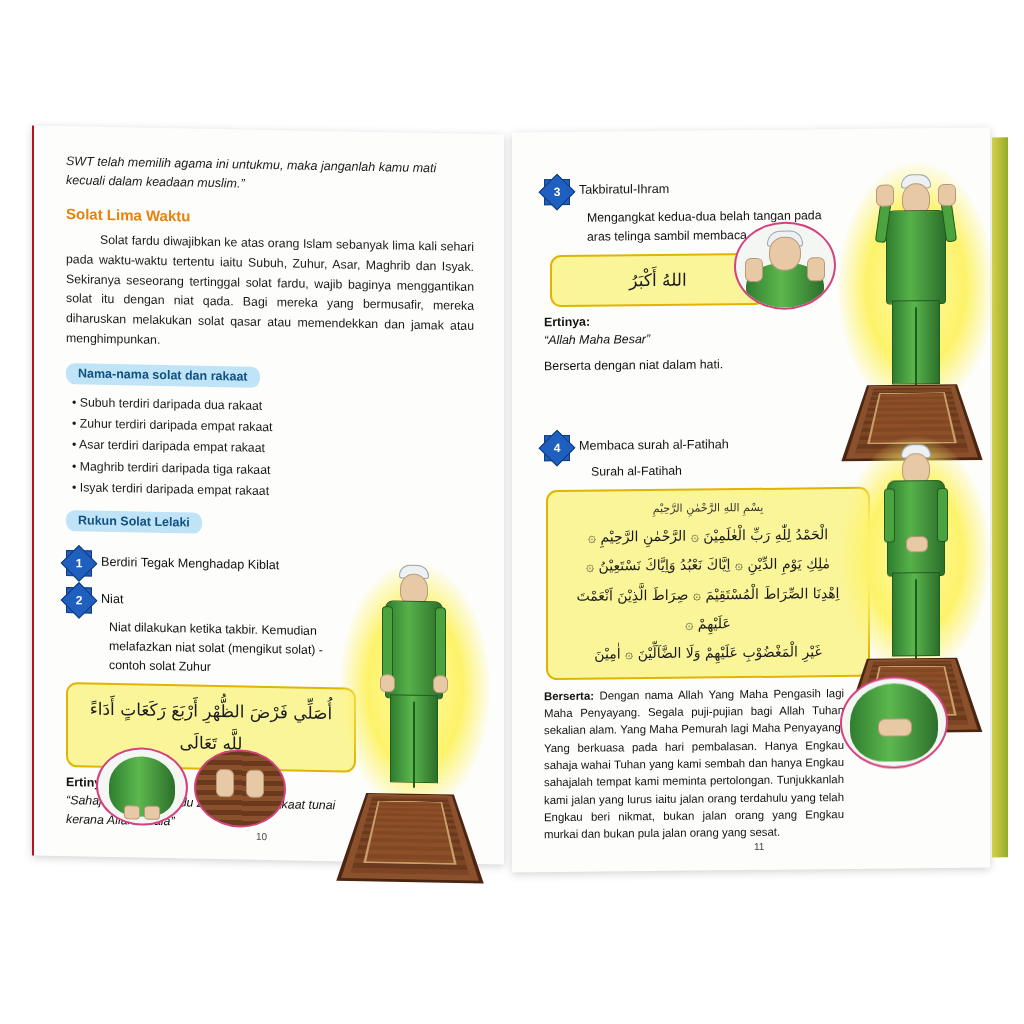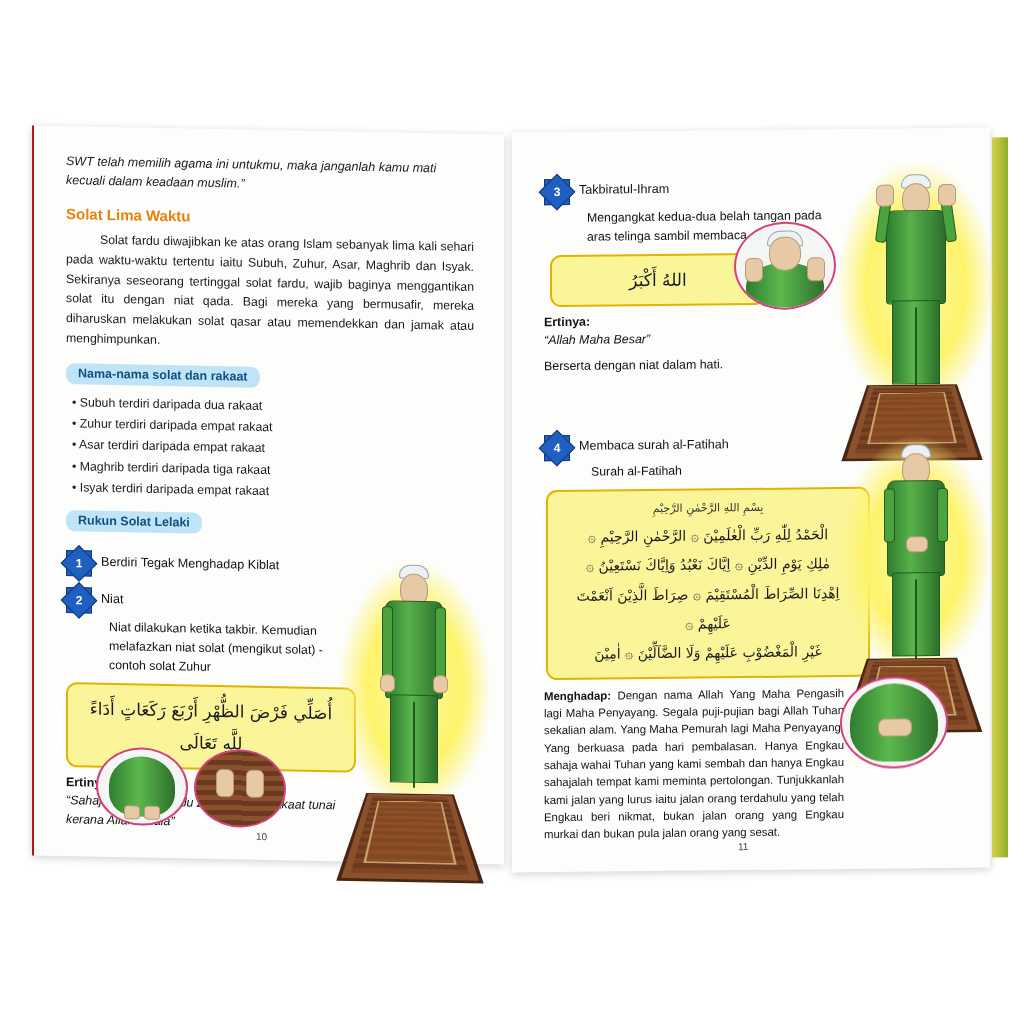--- a/index.html
+++ b/index.html
@@ -186,21 +186,21 @@
   }
   .meaning b { font-weight: bold; }
 
   .page-num {
     position: absolute;
     bottom: 18px;
     font-size: 10px;
     color: #444;
   }
   .pn-left { left: 222px; }
-  .pn-right { left: 226px; }
+  .pn-right { left: 242px; }
 
   
   .figure { position: absolute; }
   .glow {
     position: absolute;
     border-radius: 50%;
     background: radial-gradient(ellipse at center, #fff9a8 0%, #fdf36a 45%, rgba(253,243,106,0) 72%);
   }
   .man { position: absolute; }
   .head {
@@ -389,21 +389,21 @@
 
         <div class="arabic-box" style="width:300px; margin-left:2px;">
           <div class="arabic bismillah">بِسْمِ اللهِ الرَّحْمٰنِ الرَّحِيْمِ</div>
           <div class="arabic block">الْحَمْدُ لِلّٰهِ رَبِّ الْعٰلَمِيْنَ ۞ الرَّحْمٰنِ الرَّحِيْمِ ۞</div>
           <div class="arabic block">مٰلِكِ يَوْمِ الدِّيْنِ ۞ اِيَّاكَ نَعْبُدُ وَاِيَّاكَ نَسْتَعِيْنُ ۞</div>
           <div class="arabic block">اِهْدِنَا الصِّرَاطَ الْمُسْتَقِيْمَ ۞ صِرَاطَ الَّذِيْنَ اَنْعَمْتَ عَلَيْهِمْ ۞</div>
           <div class="arabic block">غَيْرِ الْمَغْضُوْبِ عَلَيْهِمْ وَلَا الضَّآلِّيْنَ ۞ اٰمِيْنَ</div>
         </div>
 
         <p class="meaning">
-          <b>Menghadap:</b>
+          <b>Berserta:</b>
           <span>Dengan nama Allah Yang Maha Pengasih lagi Maha Penyayang. Segala puji-pujian bagi Allah Tuhan sekalian alam. Yang Maha Pemurah lagi Maha Penyayang. Yang berkuasa pada hari pembalasan. Hanya Engkau sahaja wahai Tuhan yang kami sembah dan hanya Engkau sahajalah tempat kami meminta pertolongan. Tunjukkanlah kami jalan yang lurus iaitu jalan orang terdahulu yang telah Engkau beri nikmat, bukan jalan orang yang Engkau murkai dan bukan pula jalan orang yang sesat.</span>
         </p>
 
         <div class="page-num pn-right">11</div>
       </div>
 
       <div class="figure" style="left:322px; top:28px; width:160px; height:290px;">
         <div class="glow" style="left:4px; top:6px; width:156px; height:250px;"></div>
         <div class="man" style="left:42px; top:18px; width:80px; height:220px;">
           <div class="kopiah" style="top:0;"></div>

